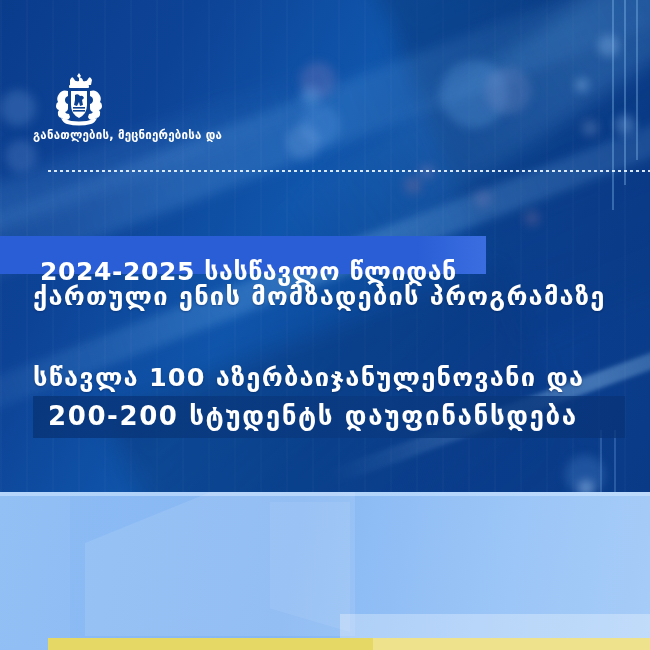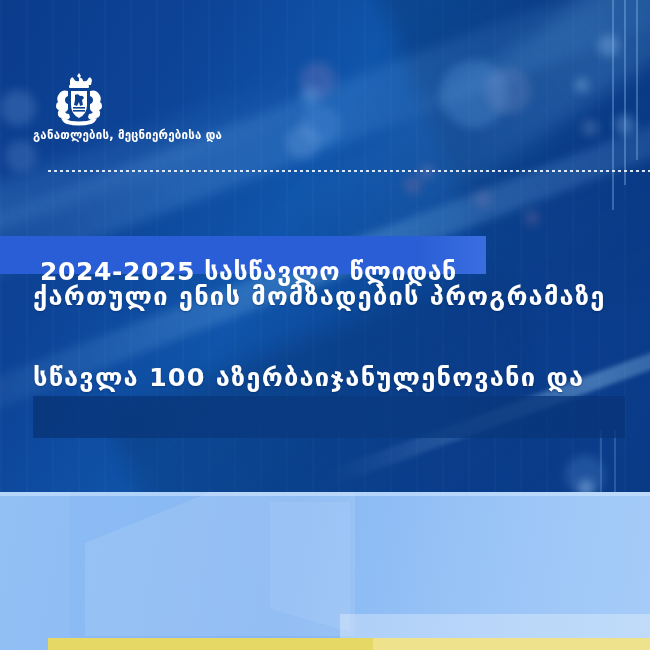--- a/index.html
+++ b/index.html
@@ -313,20 +313,21 @@
     <div class="dashed-rule"></div>
 
     <div class="headline-bar">
       <span class="headline-text">2024-2025 სასწავლო წლიდან</span>
     </div>
 
     <div class="body-line l1">ქართული ენის მომზადების პროგრამაზე</div>
     <div class="body-line l2">სწავლა 100 აზერბაიჯანულენოვანი და</div>
 
     <div class="emph-panel"></div>
+    <div class="emph-text">200-200 სტუდენტს დაუფინანსდება</div>
   </div>
 
   <div class="bottom-panel">
     <div class="poly poly-4"></div>
     <div class="poly poly-5"></div>
     <div class="poly poly-1"></div>
     <div class="poly poly-2"></div>
     <div class="poly poly-3"></div>
   </div>
 

